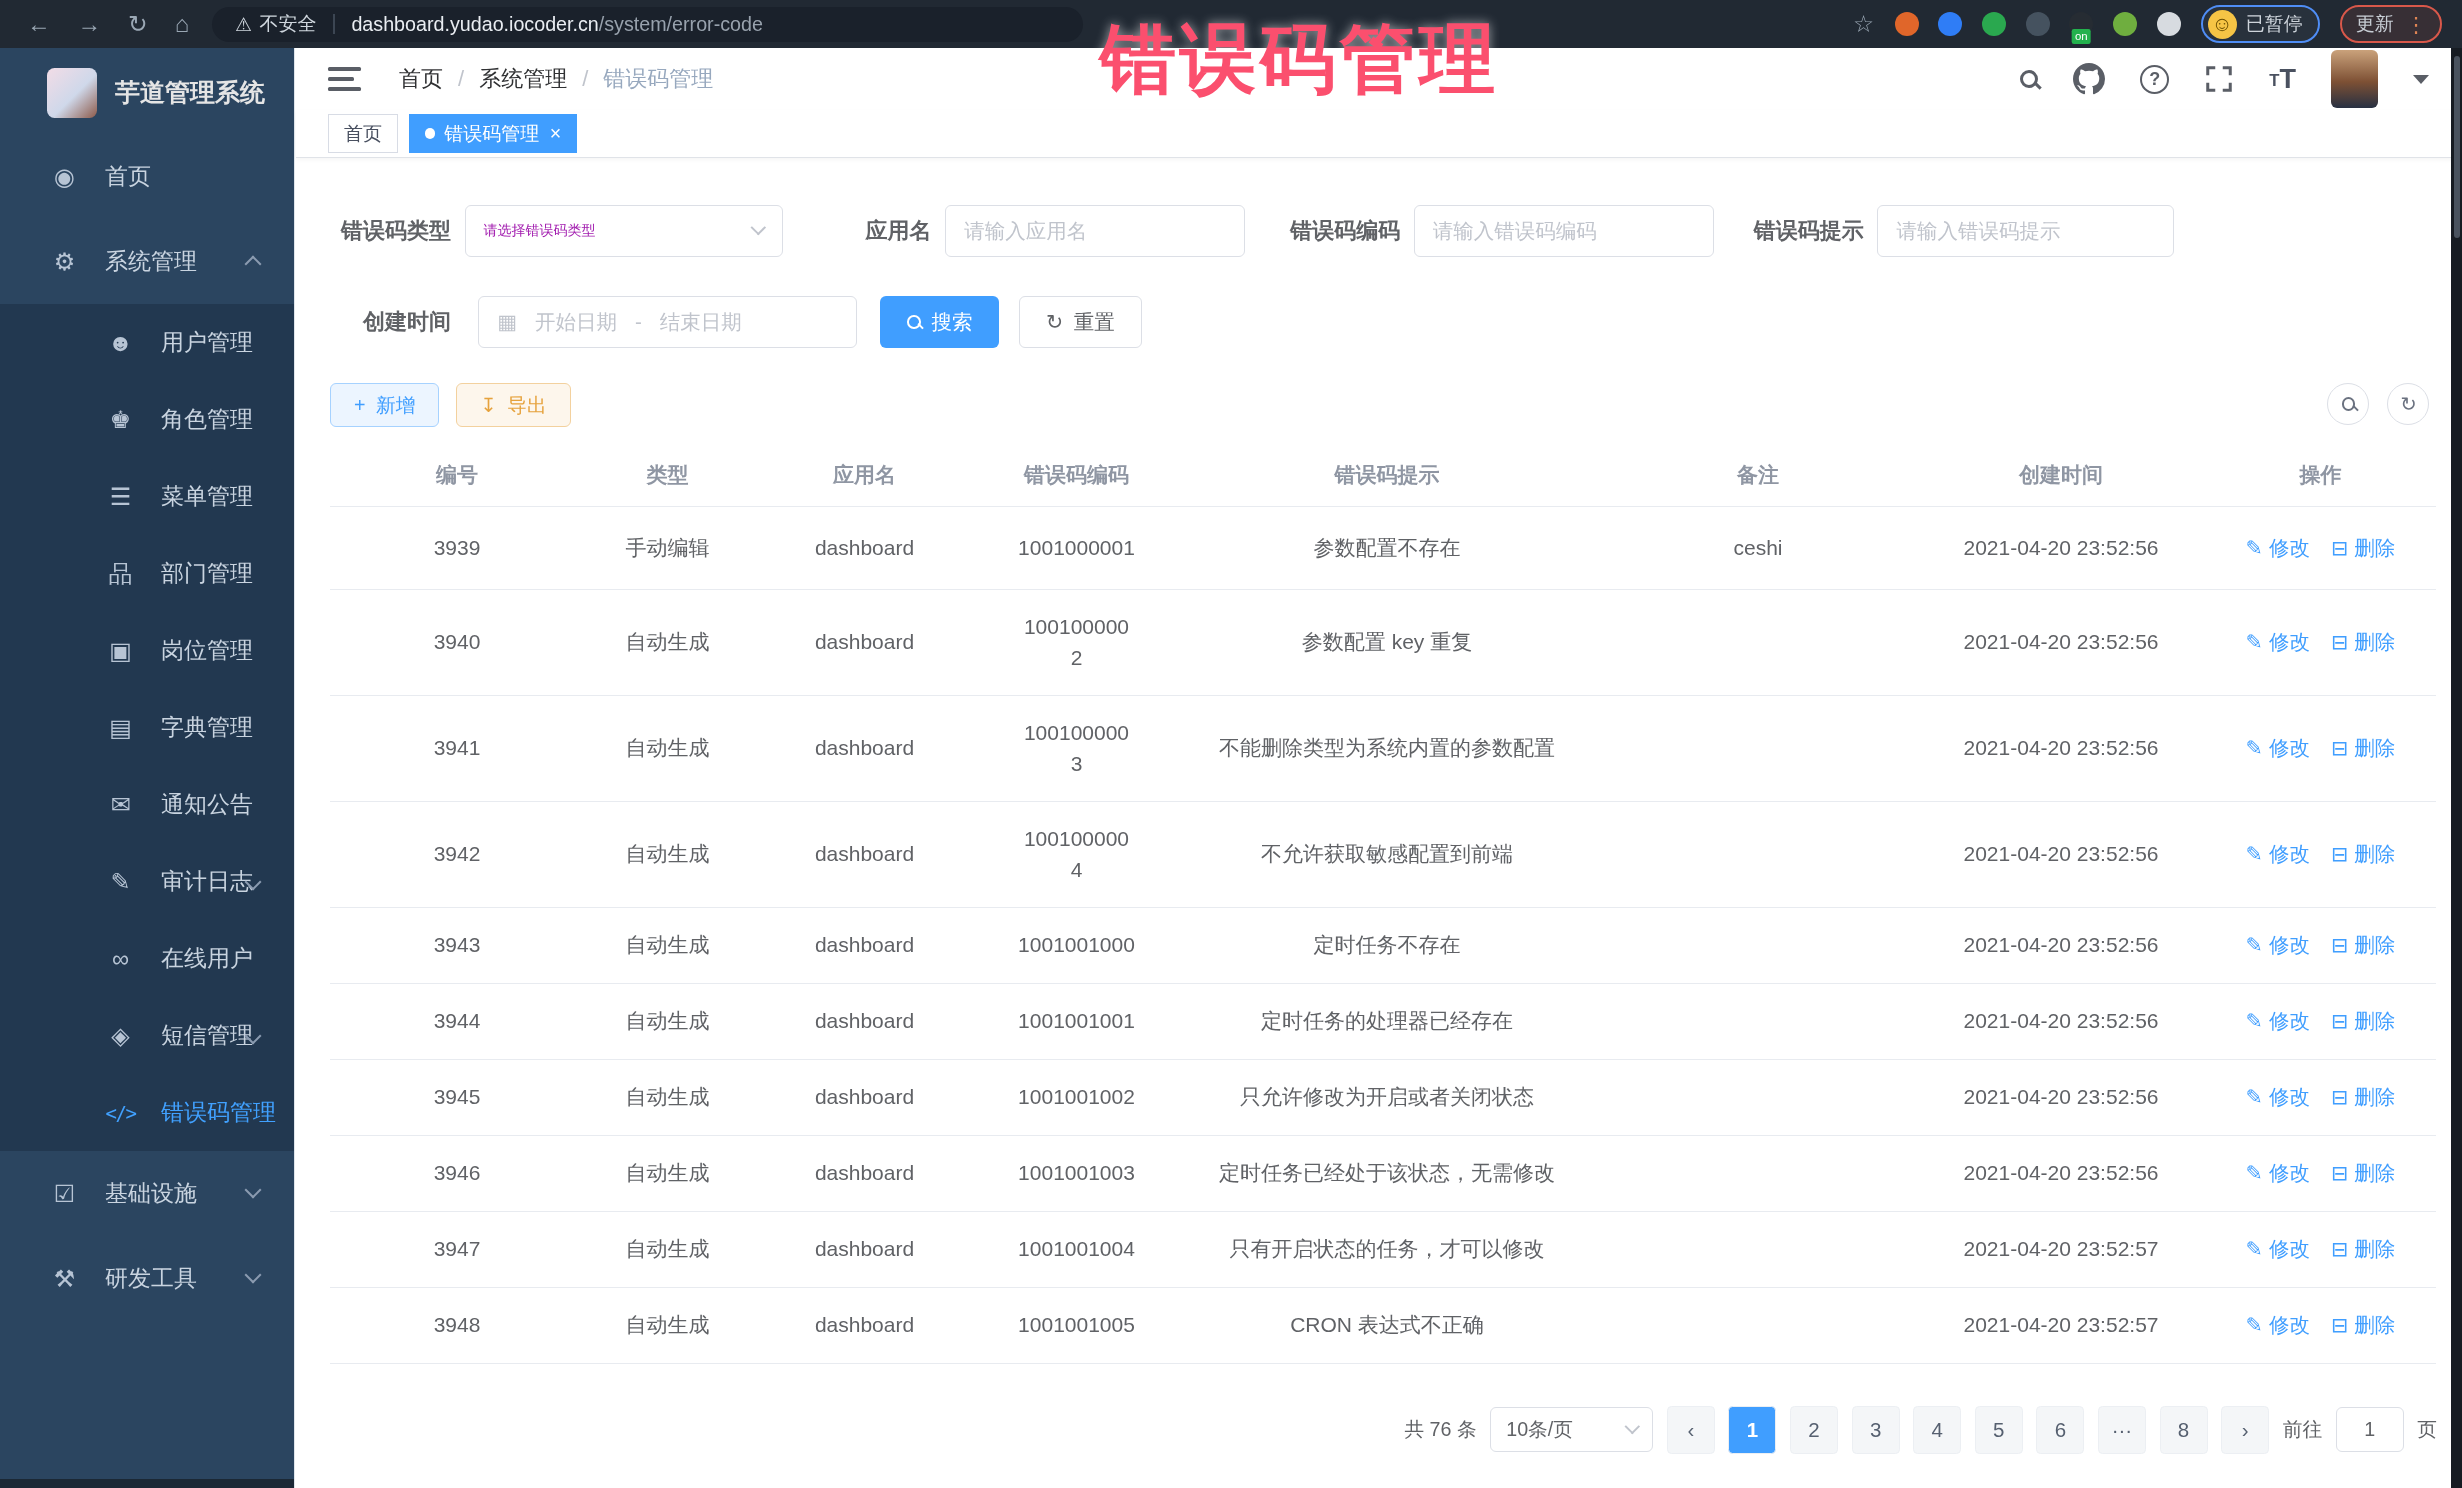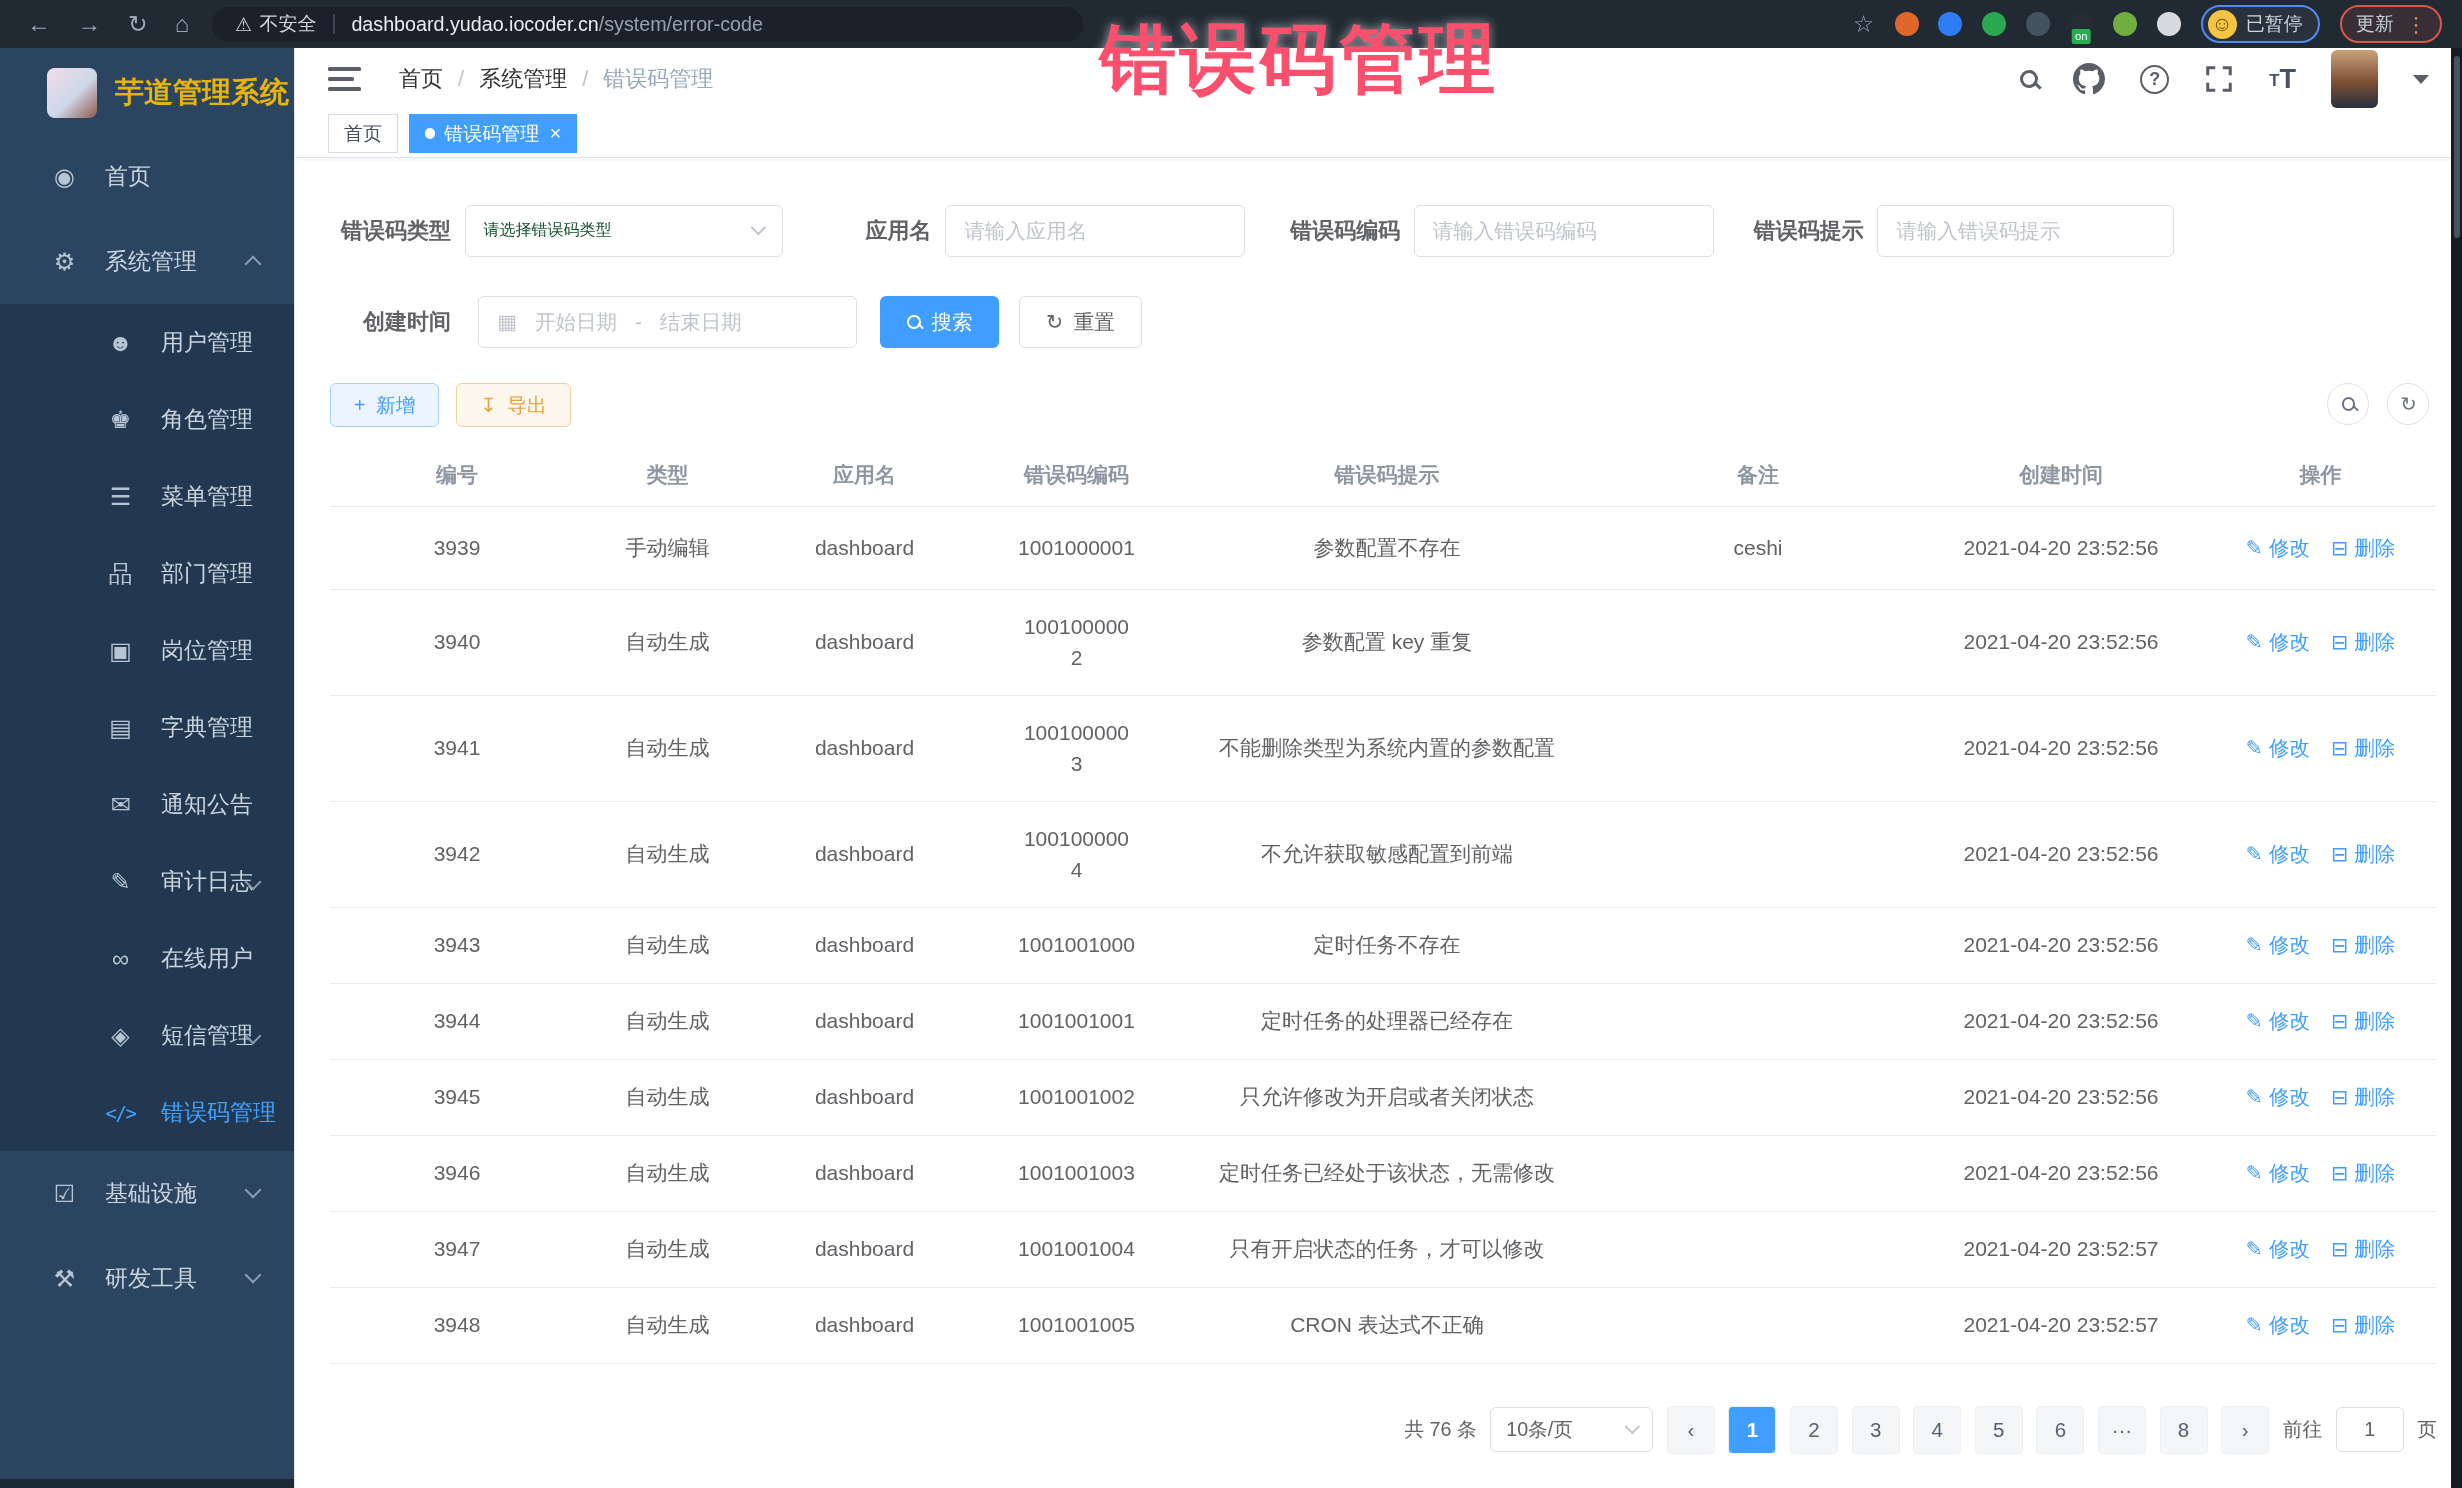--- a/index.html
+++ b/index.html
@@ -23,21 +23,21 @@
   .update-chip{display:flex;align-items:flex-end;gap:12px;border:2.3px solid #d9584a;border-radius:21px;padding:3.8px 13.6px;color:#c7cdd4;font-size:19px;background:rgba(217,88,74,.12)}
   .vdots{color:#e08554;font-size:21px}
 
   
   .note-overlay{position:absolute;top:9px;left:1100px;z-index:50;font-size:76px;font-weight:700;color:#fb4f6e;letter-spacing:3.8px;text-shadow:0 0 10.6px rgba(255,255,255,.6)}
 
   
   .sidebar{position:absolute;top:48px;left:0;width:295px;bottom:0;background:#2b4560;overflow:hidden;border-right:0.8px solid #dfe5eb}
   .logo-row{display:flex;align-items:center;gap:18px;padding:19.7px 0 16.7px 47px}
   .logo-img{width:50px;height:50px;border-radius:7.6px;background:linear-gradient(135deg,#f2dce6 0%,#cfd8ea 55%,#8d5a4a 100%)}
-  .app-title{color:#eab308;font-size:29px;font-weight:700}
+  .app-title{color:#e5e5e5;font-size:25px;font-weight:700}
   .m-item{display:flex;align-items:center;height:85px;color:#c9d4e0;font-size:23px;cursor:pointer;position:relative;padding-left:47px}
   .m-item.sub{height:77px;padding-left:103px;background:#223850}
   .m-item .ic{width:35px;display:inline-flex;justify-content:center;margin-right:23px;font-size:24px;color:#b7c4d4}
   .m-item .ic.code{font-family:"DejaVu Sans Mono",monospace;font-size:19px;letter-spacing:-1.5px}
   .m-item.active{color:#41a1ff}
   .m-item.active .ic{color:#41a1ff}
   .chev{position:absolute;right:35px;width:12px;height:12px;border-right:2.3px solid #8b9bb0;border-bottom:2.3px solid #8b9bb0}
   .chev.up{transform:rotate(-135deg);top:39px}
   .chev.down{transform:rotate(45deg);top:33px}
   .side-foot{position:absolute;left:0;bottom:0;width:295px;height:9px;background:#1b2835}
@@ -71,21 +71,21 @@
   .row1{height:55px}
   .row2{height:52px;margin-top:38px}
   .f-group{display:flex;align-items:center}
   .f-label{font-size:22px;color:#606266;font-weight:600;text-align:right;margin-right:13.6px;flex:none}
   .g1 .f-label{width:121px}.g2{margin-left:70px}.g2 .f-label{width:79px}
   .g3{margin-left:44px}.g3 .f-label{width:111px}.g4{margin-left:39px}.g4 .f-label{width:111px}
   .el-input{height:52px;border:1.5px solid #dcdfe6;border-radius:6px;font-size:20.5px;color:#606266;padding:0 18px;background:#fff;outline:none}
   .el-input::placeholder{color:#c0c4cc}
   .g2 .el-input{width:300px}.g3 .el-input{width:300px}.g4 .el-input{width:297px}
   .el-select{width:318px;height:52px;border:1.5px solid #dcdfe6;border-radius:6px;background:#fff;display:flex;align-items:center;justify-content:space-between;padding:0 18px;cursor:pointer}
-  .el-select .ph{color:#14532d;font-size:16px}
+  .el-select .ph{color:#a21caf;font-size:14px}
   .sel-chev{width:10.6px;height:10.6px;border-right:2.3px solid #c0c4cc;border-bottom:2.3px solid #c0c4cc;transform:rotate(45deg);margin-top:-6px}
   .date-range{display:flex;align-items:center;gap:18px;width:379px;height:52px;border:1.5px solid #dcdfe6;border-radius:6px;padding:0 18px;margin-left:13.6px;font-size:20.5px;color:#c0c4cc;background:#fff}
   .cal-ic{font-size:21px;color:#c0c4cc}
   .btn{display:inline-flex;align-items:center;justify-content:center;gap:10.6px;border-radius:6px;font-size:20.5px;height:52px;padding:0 26px;border:1.5px solid transparent;cursor:pointer;background:#fff}
   .btn.primary{background:#409eff;color:#fff;margin-left:23px}
   .btn.plain{border-color:#dcdfe6;color:#606266;margin-left:19.7px}
   .btn-row{display:flex;align-items:center;margin-top:35px;height:44px;position:relative}
   .btn.add{background:#ecf5ff;border-color:#a6d2ff;color:#409eff;height:44px;padding:0 23px;font-size:19.7px}
   .btn.export{background:#fdf6ec;border-color:#f3d19e;color:#e6a23c;height:44px;padding:0 23px;font-size:19.7px;margin-left:16.7px}
   .circle-group{position:absolute;right:7.6px;top:0;display:flex;gap:18px}

